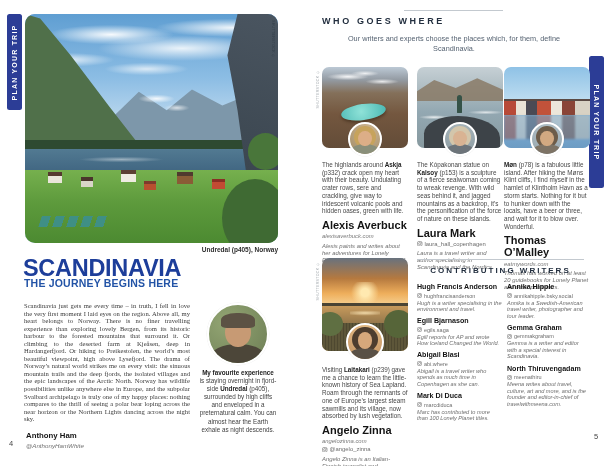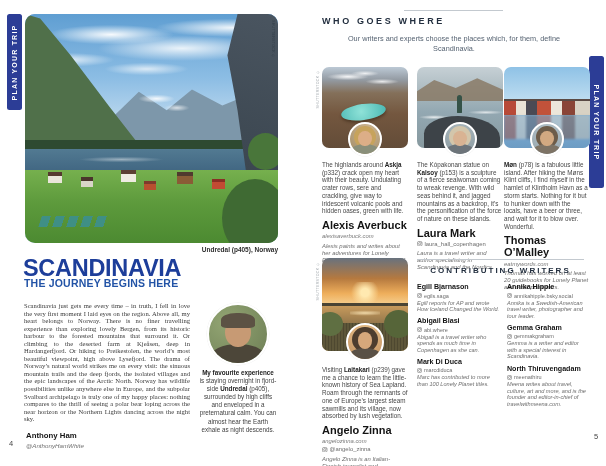--- a/index.html
+++ b/index.html
@@ -334,20 +334,32 @@
       <span>@angelo_zinna</span>
     </div>
     <p class="cbio">Angelo Zinna is an Italian-Finnish journalist and photographer based in Florence.</p>
   </div>
 
   <div class="rule cw-rule"></div>
   <h3 class="cw-title">CONTRIBUTING WRITERS</h3>
 
   <div class="wcol a">
     <div class="w-entry">
+      <div class="w-name">Hugh Francis Anderson</div>
+      <div class="w-handle">
+          <svg viewBox="0 0 24 24">
+            <rect x="2" y="2" width="20" height="20" rx="6" fill="none" stroke="currentColor" stroke-width="2.6"></rect>
+            <circle cx="12" cy="12" r="5" fill="none" stroke="currentColor" stroke-width="2.6"></circle>
+            <circle cx="18" cy="6" r="1.9" fill="currentColor"></circle>
+          </svg>
+          <span>hughfrancisanderson</span>
+        </div>
+      <div class="w-bio">Hugh is a writer specialising in the environment and travel.</div>
+    </div>
+    <div class="w-entry">
       <div class="w-name">Egill Bjarnason</div>
       <div class="w-handle">
           <svg viewBox="0 0 24 24">
             <rect x="2" y="2" width="20" height="20" rx="6" fill="none" stroke="currentColor" stroke-width="2.6"></rect>
             <circle cx="12" cy="12" r="5" fill="none" stroke="currentColor" stroke-width="2.6"></circle>
             <circle cx="18" cy="6" r="1.9" fill="currentColor"></circle>
           </svg>
           <span>egils.saga</span>
         </div>
       <div class="w-bio">Egill reports for AP and wrote How Iceland Changed the World.</div>

